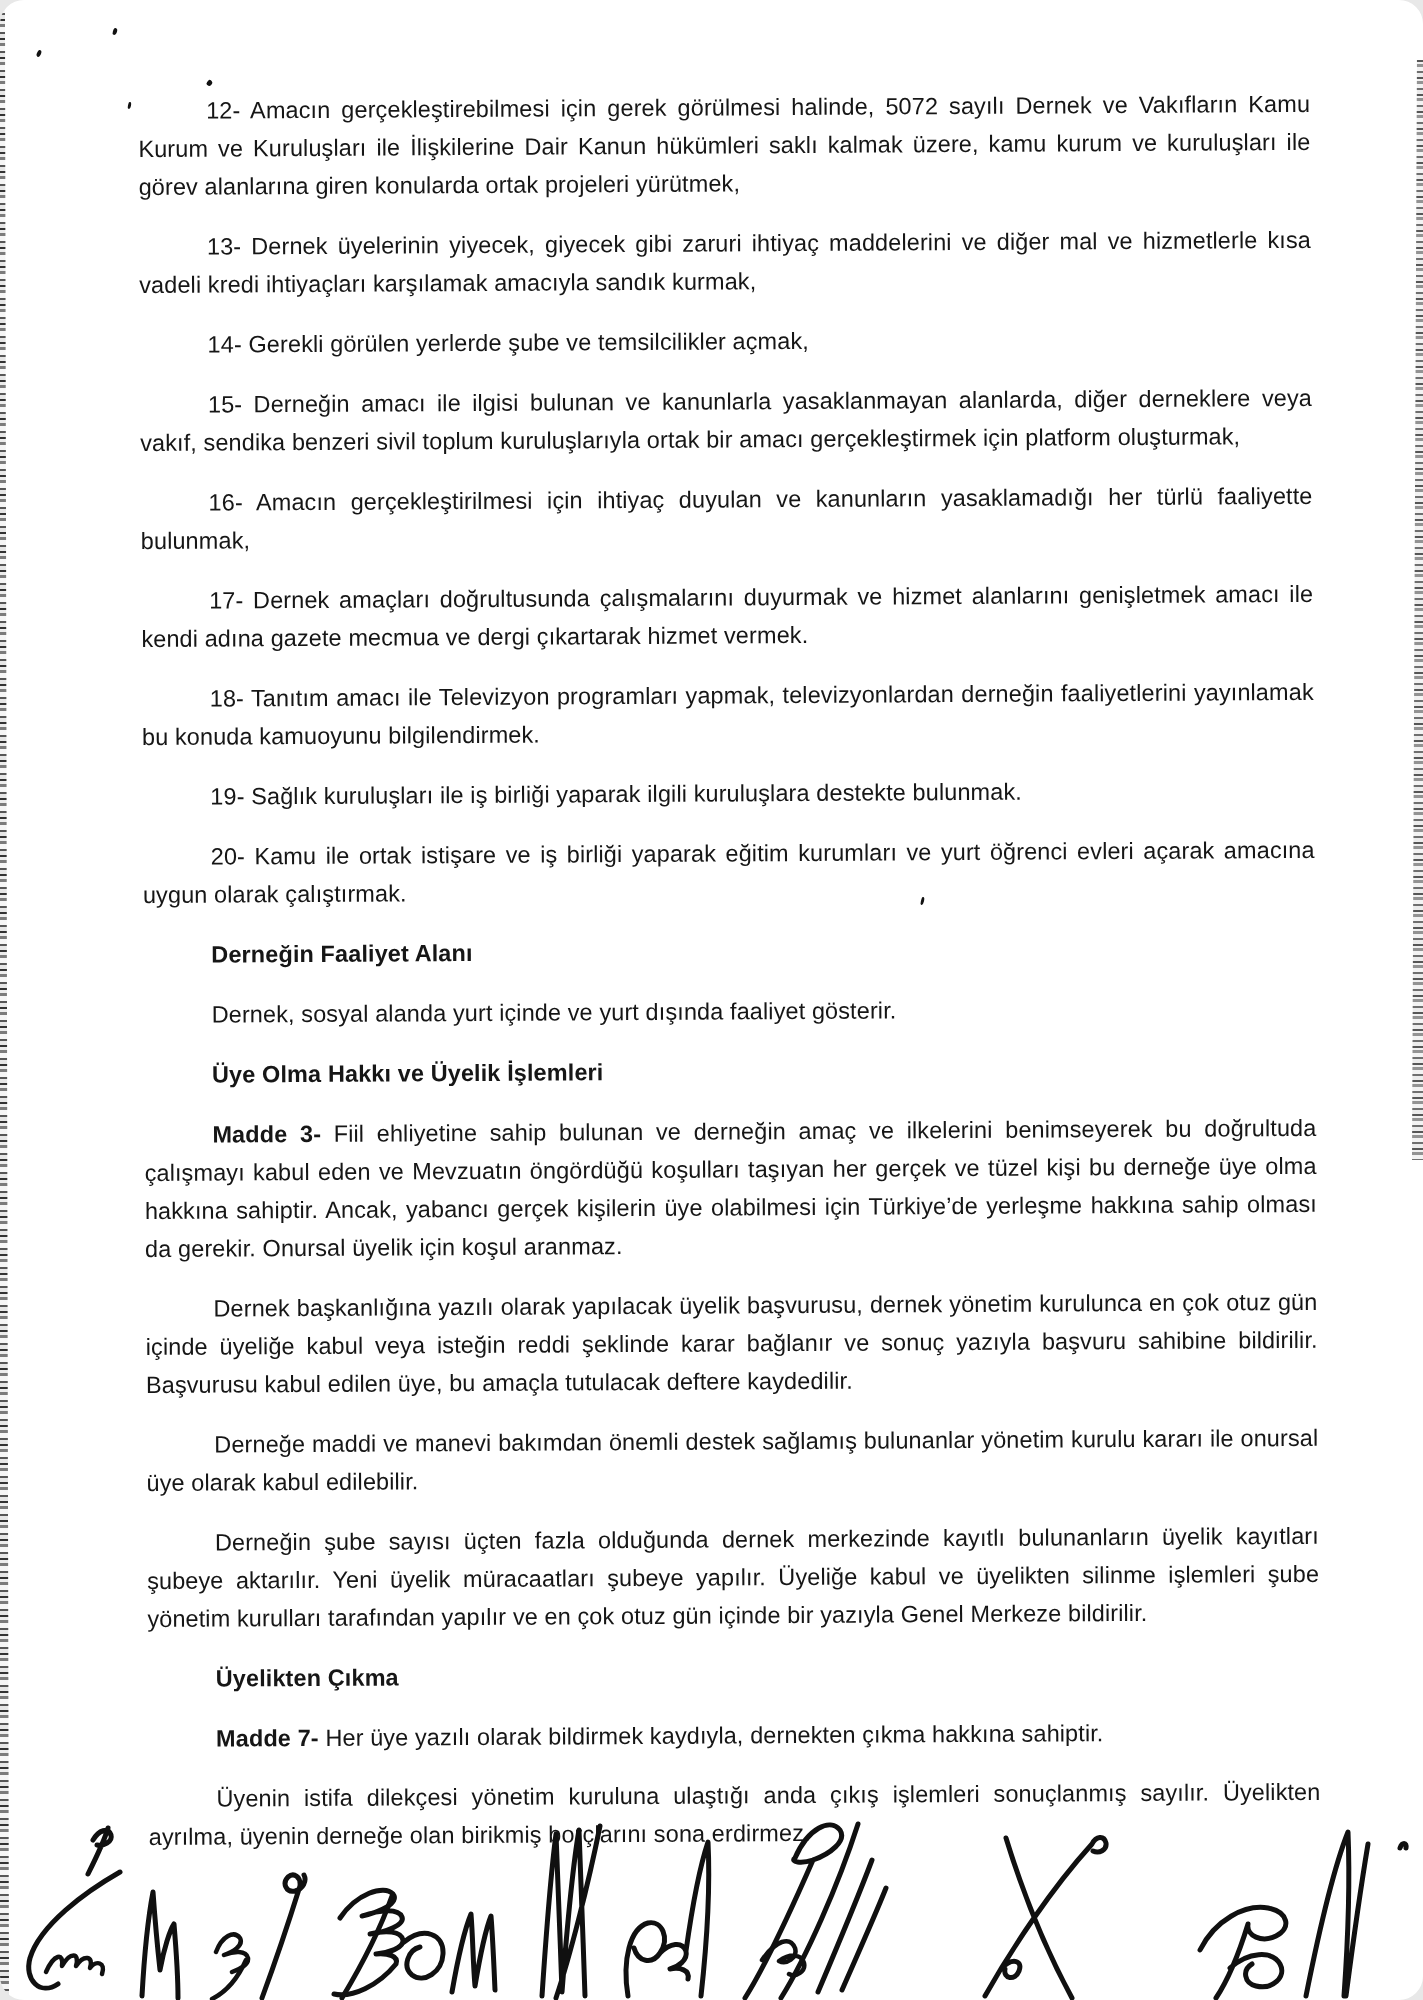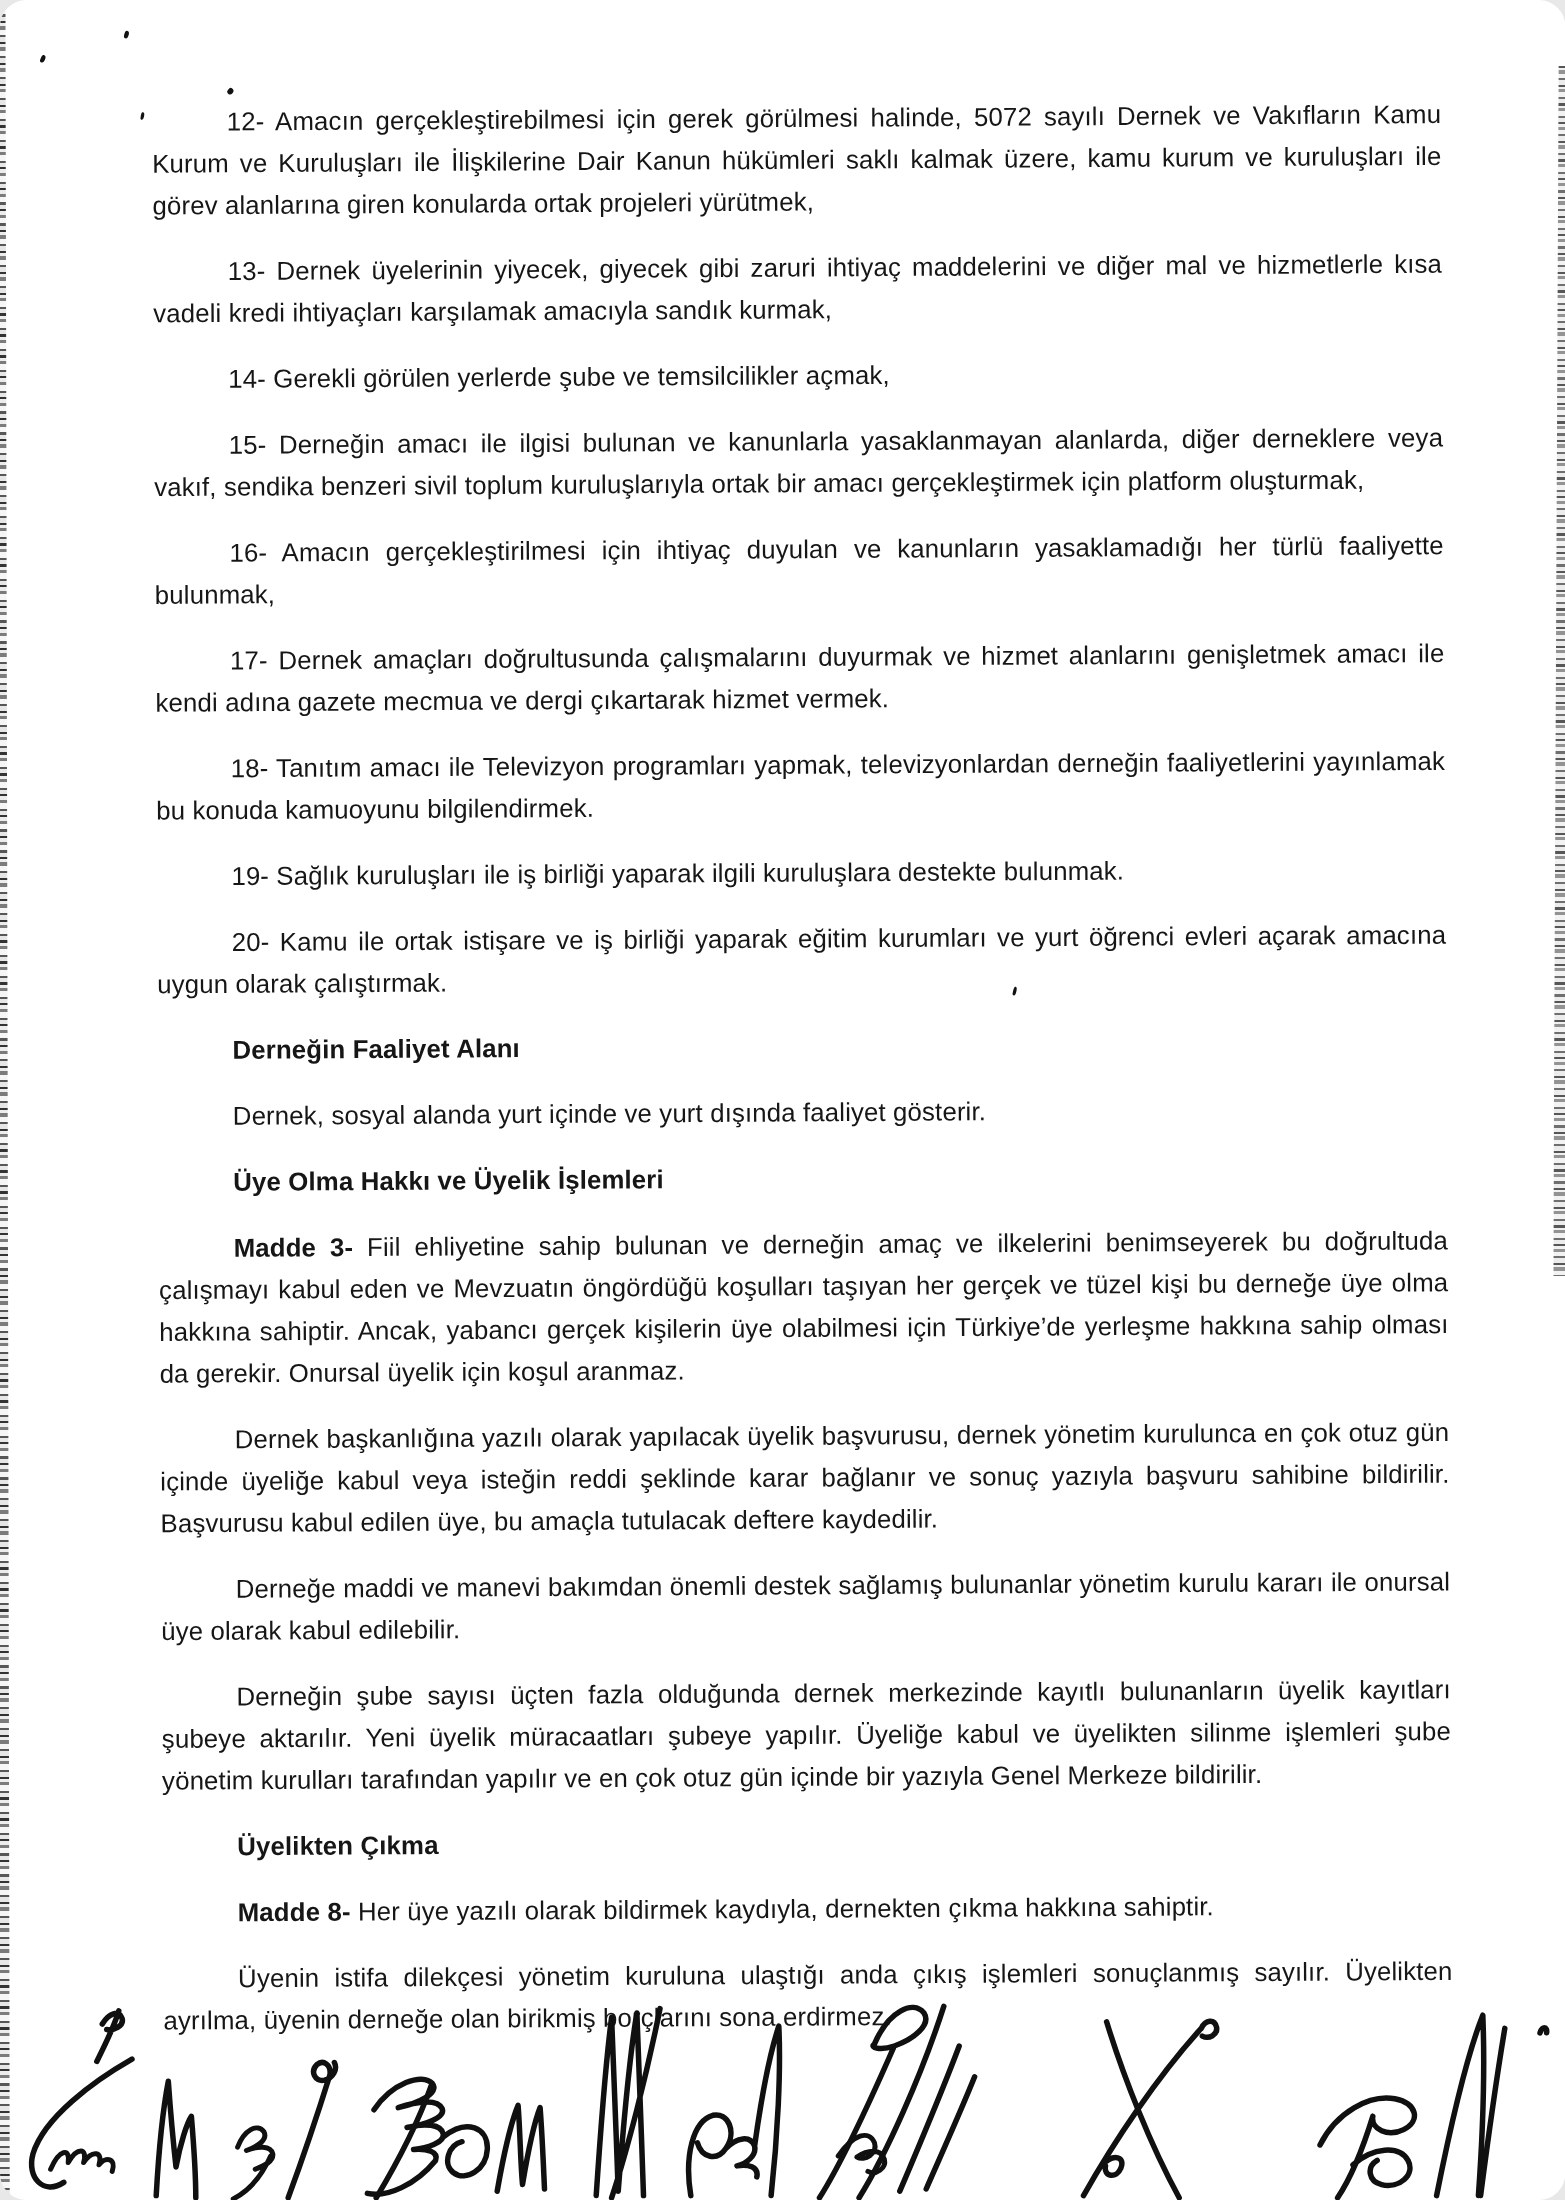--- a/index.html
+++ b/index.html
@@ -98,21 +98,21 @@
     <p class="para">19- Sağlık kuruluşları ile iş birliği yaparak ilgili kuruluşlara destekte bulunmak.</p>
     <p class="para">20- Kamu ile ortak istişare ve iş birliği yaparak eğitim kurumları ve yurt öğrenci evleri açarak amacına uygun olarak çalıştırmak.</p>
     <p class="heading">Derneğin Faaliyet Alanı</p>
     <p class="para">Dernek, sosyal alanda yurt içinde ve yurt dışında faaliyet gösterir.</p>
     <p class="heading">Üye Olma Hakkı ve Üyelik İşlemleri</p>
     <p class="para"><span class="lead">Madde 3-</span><span> Fiil ehliyetine sahip bulunan ve derneğin amaç ve ilkelerini benimseyerek bu doğrultuda çalışmayı kabul eden ve Mevzuatın öngördüğü koşulları taşıyan her gerçek ve tüzel kişi bu derneğe üye olma hakkına sahiptir. Ancak, yabancı gerçek kişilerin üye olabilmesi için Türkiye’de yerleşme hakkına sahip olması da gerekir.  Onursal üyelik için koşul aranmaz.</span></p>
     <p class="para">Dernek başkanlığına yazılı olarak yapılacak üyelik başvurusu, dernek yönetim kurulunca en çok otuz gün içinde üyeliğe kabul veya isteğin reddi şeklinde karar bağlanır ve sonuç yazıyla başvuru sahibine bildirilir. Başvurusu kabul edilen üye, bu amaçla tutulacak deftere kaydedilir.</p>
     <p class="para">Derneğe maddi ve manevi bakımdan önemli destek sağlamış bulunanlar yönetim kurulu kararı ile onursal üye olarak kabul edilebilir.</p>
     <p class="para">Derneğin şube sayısı üçten fazla olduğunda dernek merkezinde kayıtlı bulunanların üyelik kayıtları şubeye aktarılır. Yeni üyelik müracaatları şubeye yapılır. Üyeliğe kabul ve üyelikten silinme işlemleri şube yönetim kurulları tarafından yapılır ve en çok otuz gün içinde bir yazıyla Genel Merkeze bildirilir.</p>
     <p class="heading">Üyelikten Çıkma</p>
-    <p class="para"><span class="lead">Madde 8-</span><span> Her üye yazılı olarak bildirmek kaydıyla, dernekten çıkma hakkına sahiptir.</span></p>
+    <p class="para"><span class="lead">Madde 7-</span><span> Her üye yazılı olarak bildirmek kaydıyla, dernekten çıkma hakkına sahiptir.</span></p>
     <p class="para">Üyenin istifa dilekçesi yönetim kuruluna ulaştığı anda çıkış işlemleri sonuçlanmış sayılır. Üyelikten ayrılma, üyenin derneğe olan birikmiş borçlarını sona erdirmez.</p>
   </div>
 
   <svg class="signatures" viewBox="0 0 1423 200">
     <g stroke="#101010" fill="none" stroke-linecap="round" stroke-linejoin="round">
 
       <g>
         <path stroke-width="5" d="M108,28 C104,42 96,58 88,74 M93,40 C99,30 108,27 111,35 C113,42 103,46 97,45"></path>
         <path stroke-width="5" d="M120,72 C85,92 40,125 30,158 C24,180 40,196 58,184"></path>
         <path stroke-width="4.5" d="M46,172 C54,154 64,152 62,166 C70,152 80,152 76,166 C84,154 94,156 90,168 C96,160 106,162 102,174"></path>

